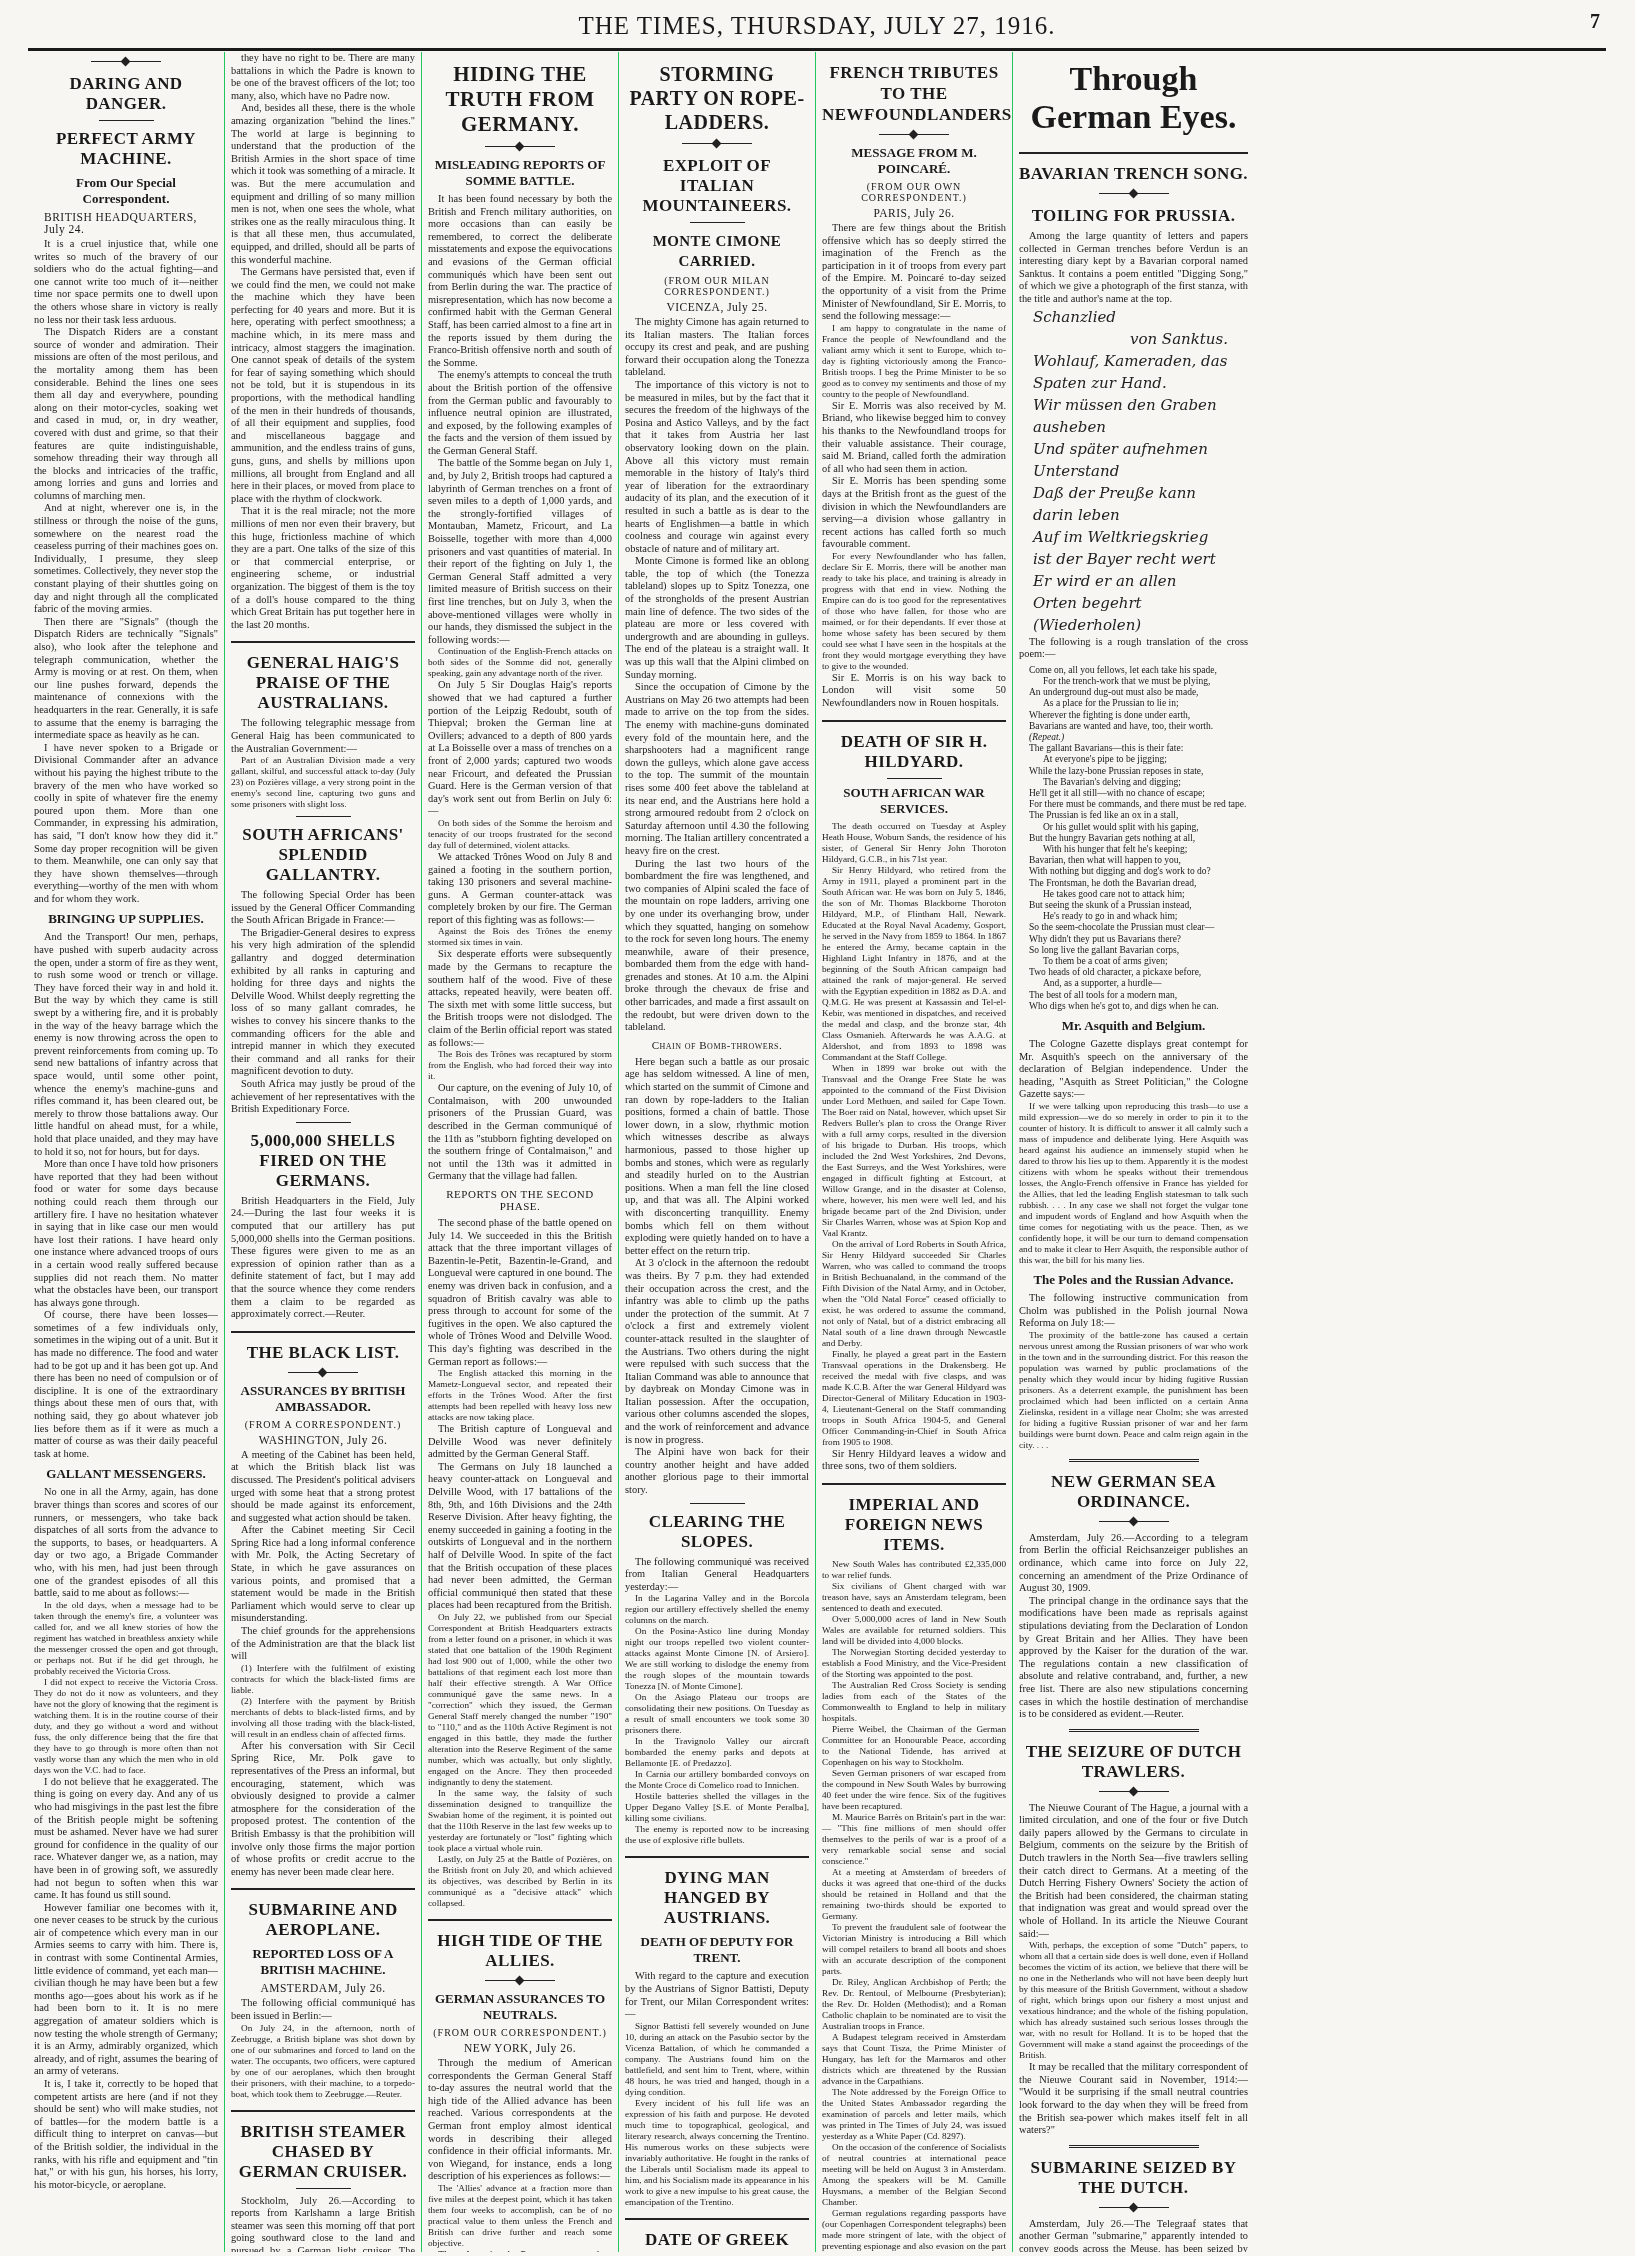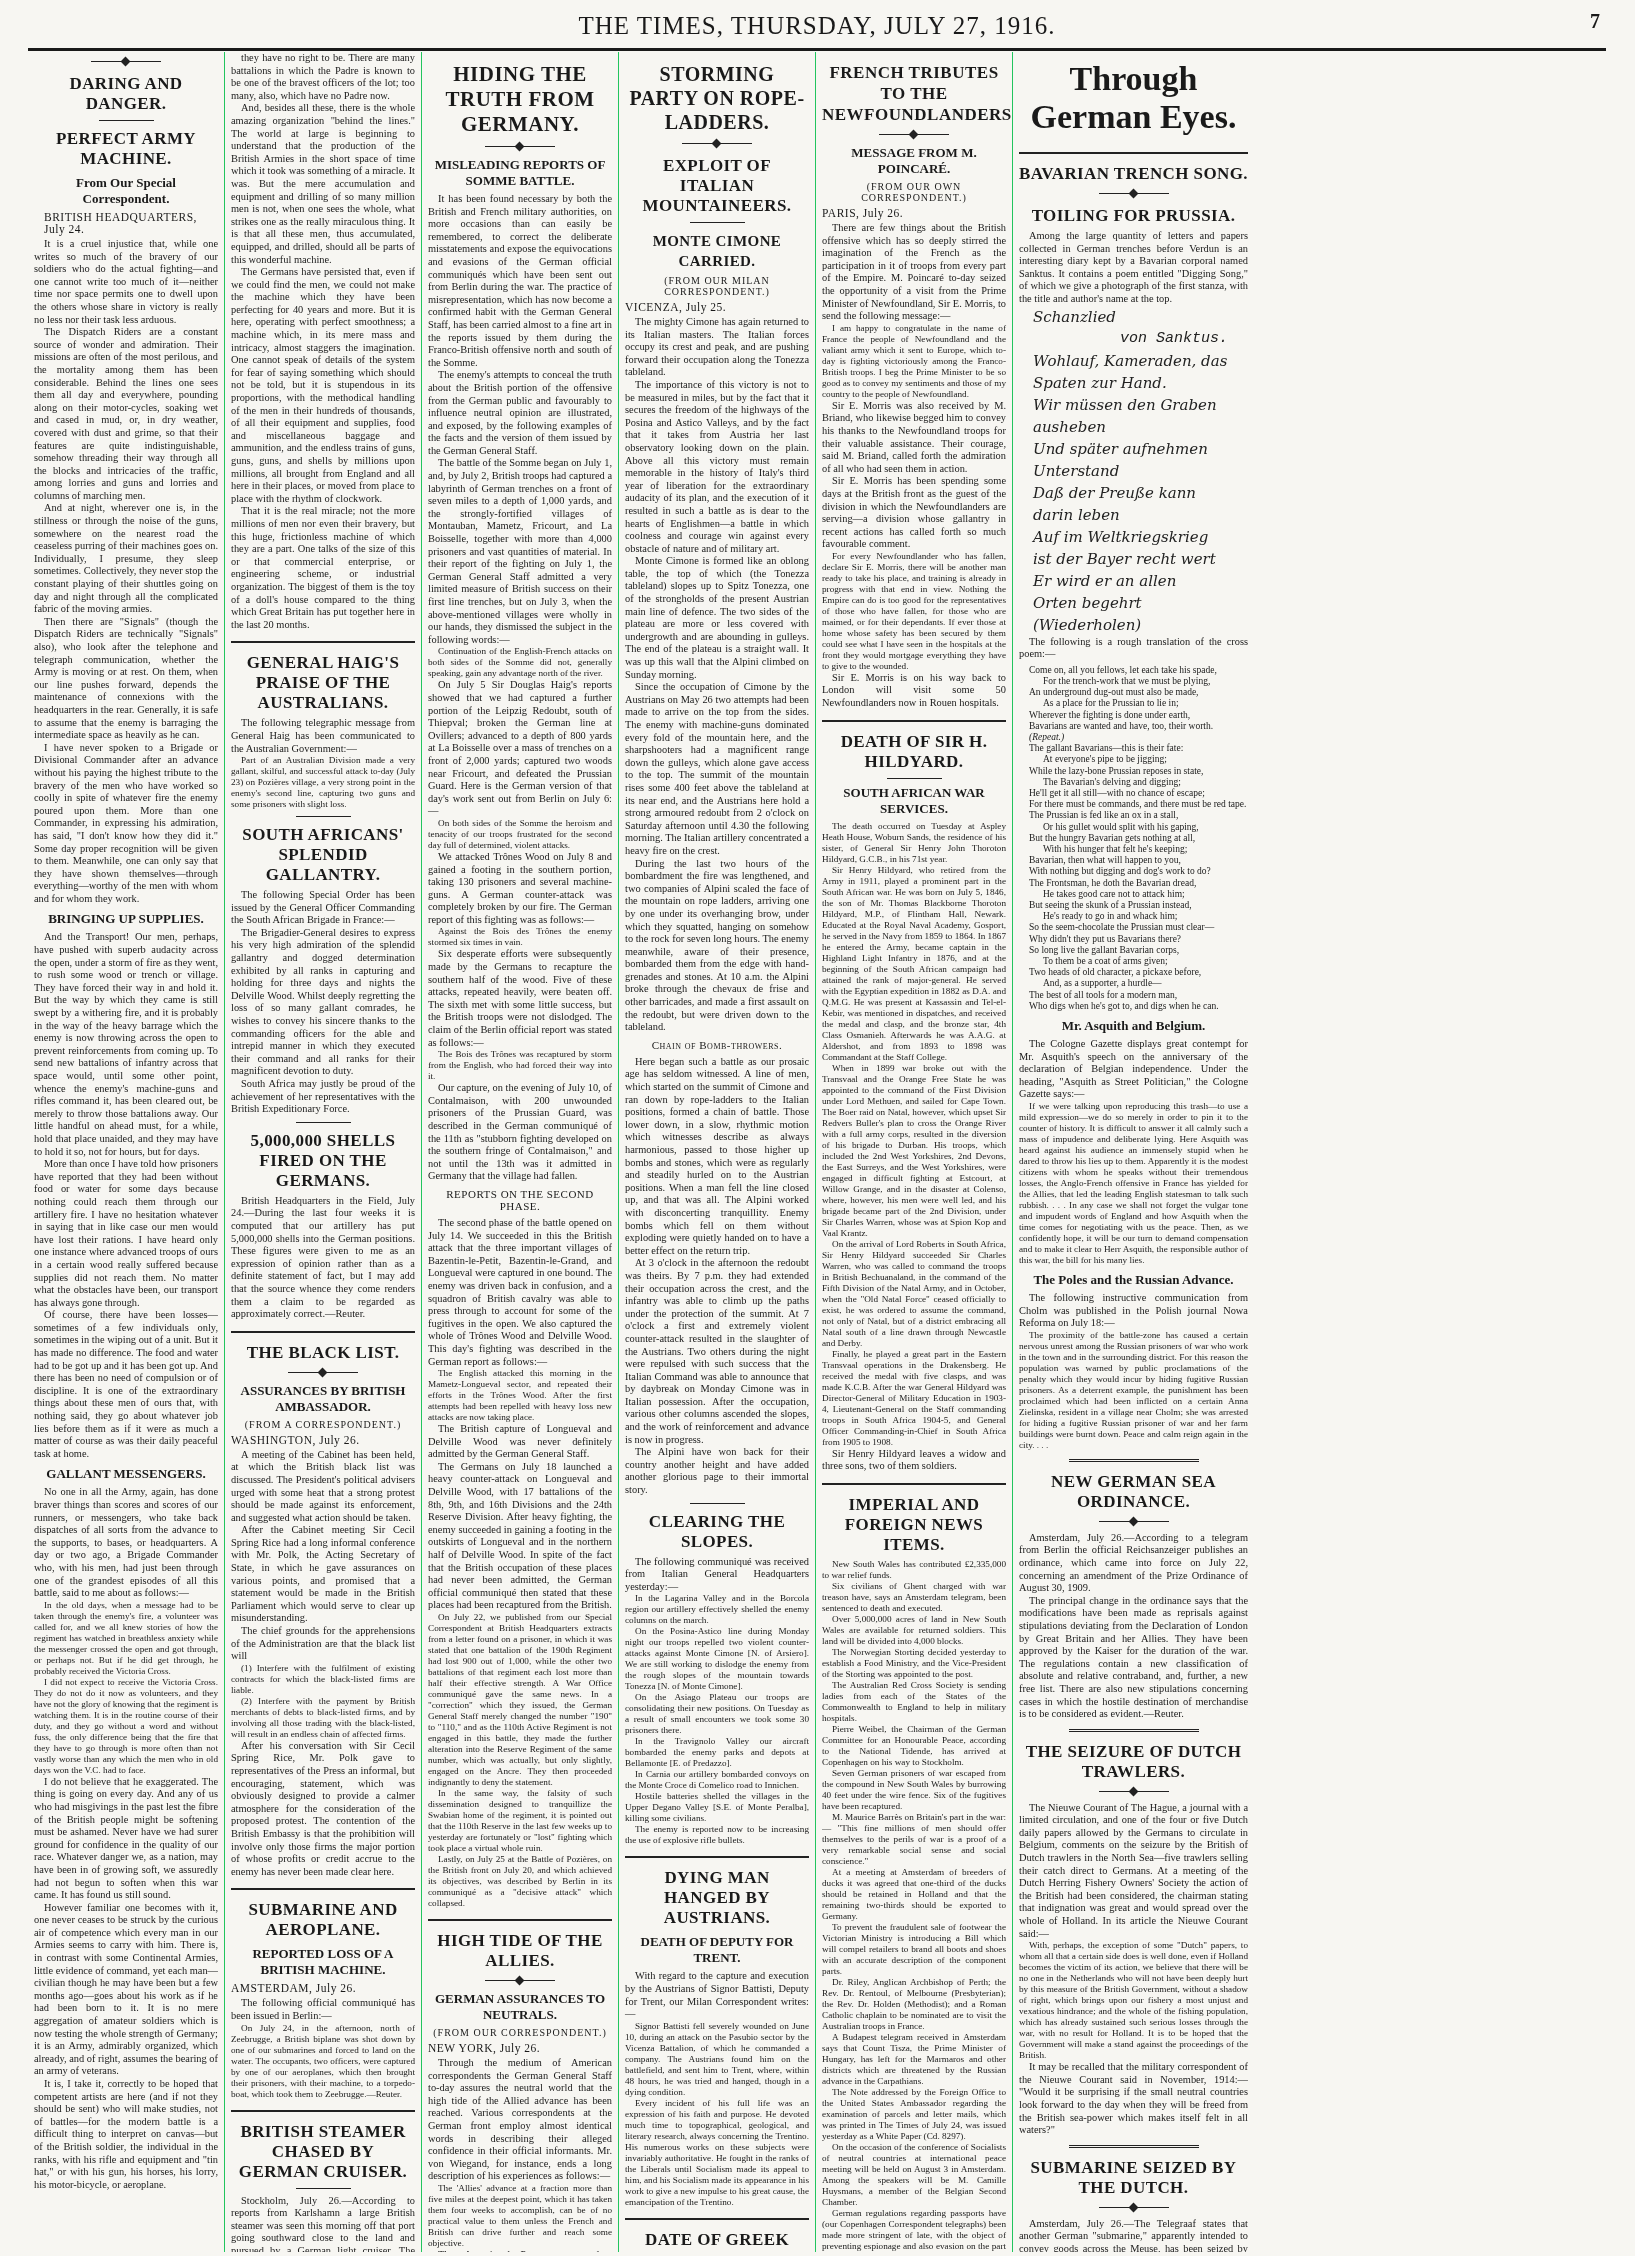--- a/index.html
+++ b/index.html
@@ -9,33 +9,33 @@
   .masthead .page{position:absolute;right:6px;top:10px;font-family:"Liberation Serif",serif;font-size:20px;font-weight:bold;}
   .cols{position:absolute;left:28px;top:52px;width:1582px;height:2200px;display:flex;}
   .col{width:197px;padding:0 6px;box-sizing:border-box;border-right:1px solid #22c55e;overflow:hidden;height:100%;}
   .col:last-child{border-right:none;}
   .col.wide{width:241px;}
   h1.big{font-family:"Liberation Serif",serif;font-weight:bold;font-size:25px;line-height:28px;text-align:center;margin:10px 0 6px;letter-spacing:.5px;}
   h1.germ{font-family:"Liberation Serif",serif;font-weight:bold;font-size:34px;line-height:38px;text-align:center;margin:8px 0 16px;}
   h2{font-family:"Liberation Serif",serif;font-weight:bold;font-size:17px;line-height:20px;text-align:center;margin:8px 0 4px;letter-spacing:.4px;}
   h3{font-family:"Liberation Serif",serif;font-weight:bold;font-size:13px;line-height:16px;text-align:center;margin:6px 0 4px;}
   .sub{font-family:"Liberation Serif",serif;font-size:10px;letter-spacing:1px;text-align:center;margin:2px 0 4px;}
-  .dateline{font-family:"Liberation Serif",serif;font-size:11.5px;text-align:left;margin:3px 0 3px;letter-spacing:.5px;}
+  .dateline{font-family:"Liberation Serif",serif;font-size:11.5px;text-align:center;margin:3px 0 3px;letter-spacing:.5px;}
   .dateline.left{text-align:left;padding-left:10px;}
   .sect{font-family:"Liberation Serif",serif;font-size:11px;text-align:center;margin:5px 0;letter-spacing:.5px;font-variant:small-caps;}
   p{font-family:"Liberation Serif",serif;font-size:10.4px;line-height:12.6px;text-align:justify;margin:0;text-indent:10px;}
   p.small{font-size:9.2px;line-height:11px;}
   .rule-orn{width:70px;height:8px;margin:6px auto;position:relative;}
   .rule-orn:before{content:"";position:absolute;left:0;right:0;top:3px;border-top:1.5px solid #222;}
   .rule-orn:after{content:"";position:absolute;left:31px;top:0;width:7px;height:7px;background:#222;transform:rotate(45deg);}
   .rule-short{width:55px;border-top:1.5px solid #222;margin:6px auto;}
   .rule-double{width:130px;border-top:3px double #222;margin:8px auto;height:2px;}
   .rule-full{border-top:2px solid #222;margin:10px 0;}
   .script{font-family:"DejaVu Serif",serif;font-style:italic;font-size:15px;line-height:22px;color:#222;padding-left:14px;}
-  .script.right{text-align:right;padding-right:20px;font-family:Liberation Mono, monospace;}
+  .script.right{text-align:right;padding-right:20px;}
   .poem{font-family:"Liberation Serif",serif;font-size:9.5px;line-height:11.2px;padding-left:10px;margin:4px 0;}
   .poem .in{padding-left:14px;}
 </style>
 </head>
 <body>
 
 <div class="masthead">
   <div class="title">THE TIMES, THURSDAY, JULY 27, 1916.</div>
   <div class="page">7</div>
 </div>

